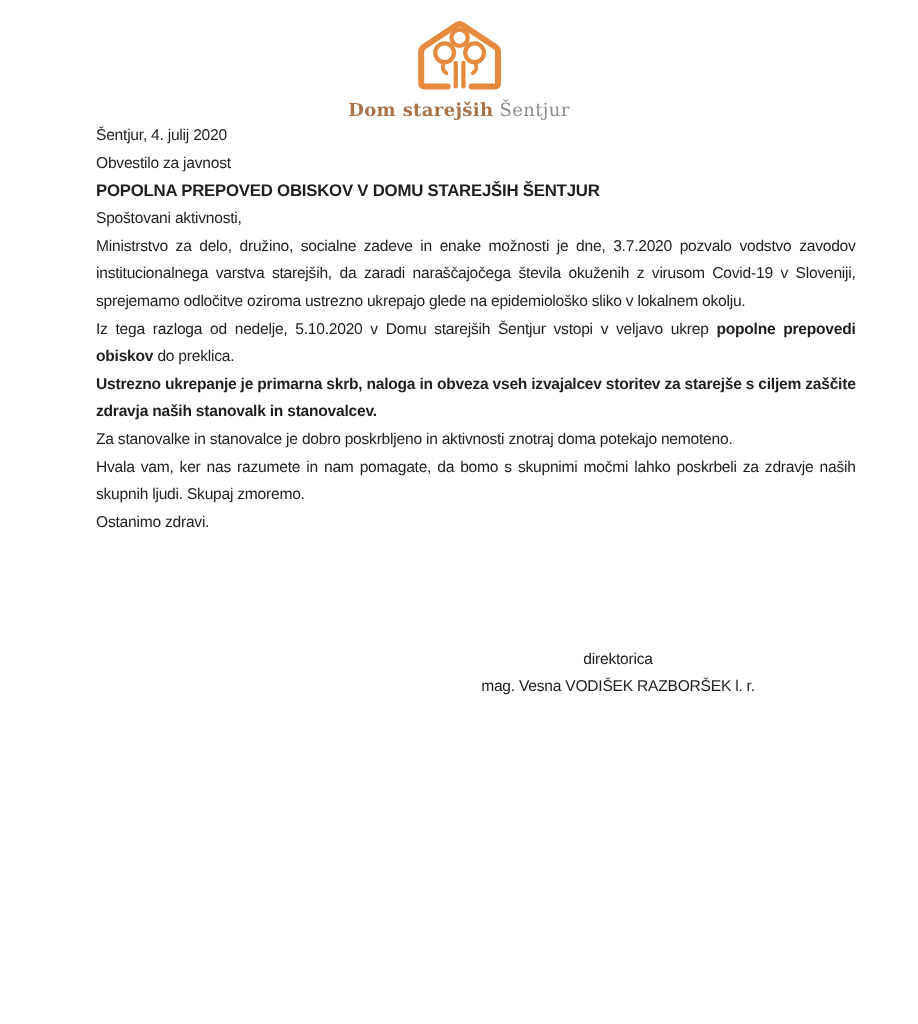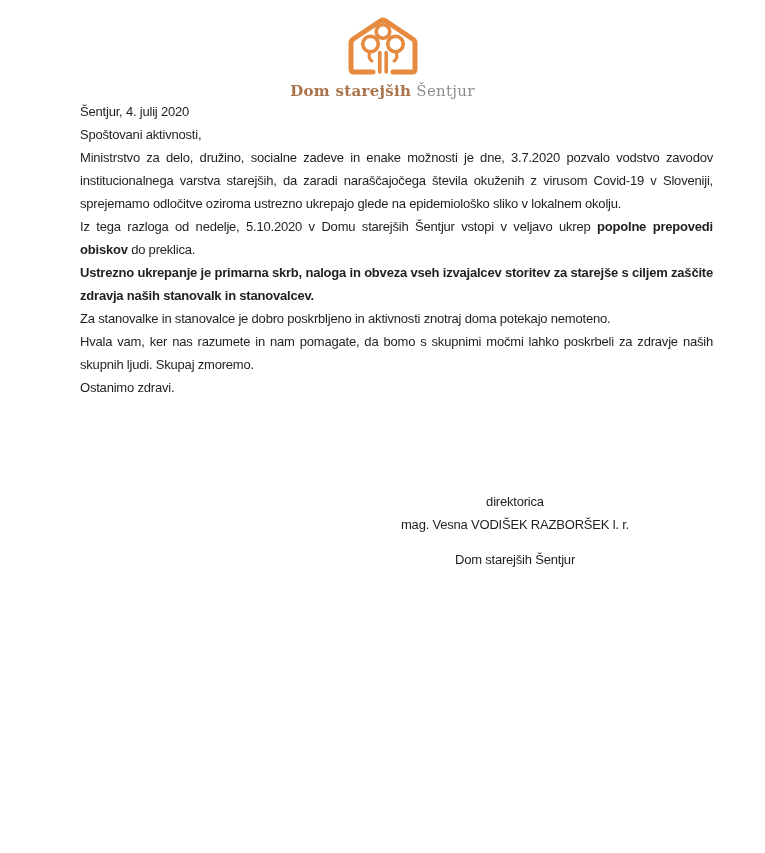--- a/index.html
+++ b/index.html
@@ -78,21 +78,23 @@
     <div class="brand">
       <span class="brand-bold" style="color:#A9734B">Dom starejših</span>
       <span class="brand-light" style="color:#8C8C8C">Šentjur</span>
     </div>
   </div>
 
   <div class="content">
 
     <p class="date">Šentjur, 4. julij 2020</p>
 
+    <p class="notice">Obvestilo za javnost</p>
 
+    <p class="heading">POPOLNA PREPOVED OBISKOV V DOMU STAREJŠIH ŠENTJUR</p>
 
     <p class="salutation">Spoštovani aktivnosti,</p>
 
     <p class="p1 justify">Ministrstvo za delo, družino, socialne zadeve in enake možnosti je dne, 3.7.2020 pozvalo vodstvo zavodov institucionalnega varstva starejših, da zaradi naraščajočega števila okuženih z virusom Covid-19 v Sloveniji, sprejemamo odločitve oziroma ustrezno ukrepajo glede na epidemiološko sliko v lokalnem okolju.</p>
 
     <p class="p2 justify"><span>Iz tega razloga od nedelje, 5.10.2020 v Domu starejših Šentjur vstopi v veljavo ukrep </span><strong>popolne prepovedi obiskov</strong><span> do preklica.</span></p>
 
     <p class="p3 justify">Ustrezno ukrepanje je primarna skrb, naloga in obveza vseh izvajalcev storitev za starejše s ciljem zaščite zdravja naših stanovalk in stanovalcev.</p>
 
     <p class="p4">Za stanovalke in stanovalce je dobro poskrbljeno in aktivnosti znotraj doma potekajo nemoteno.</p>

